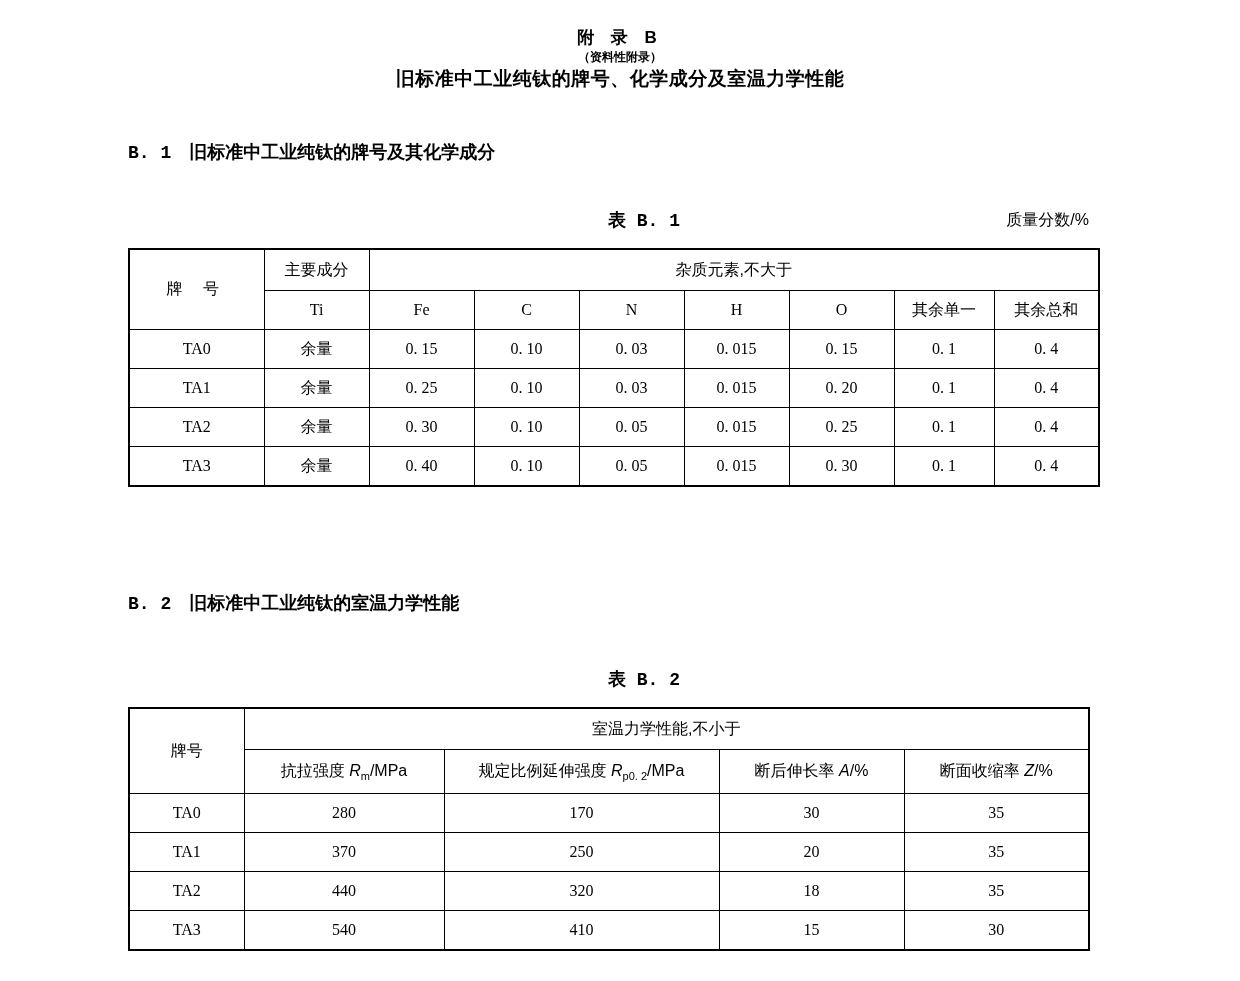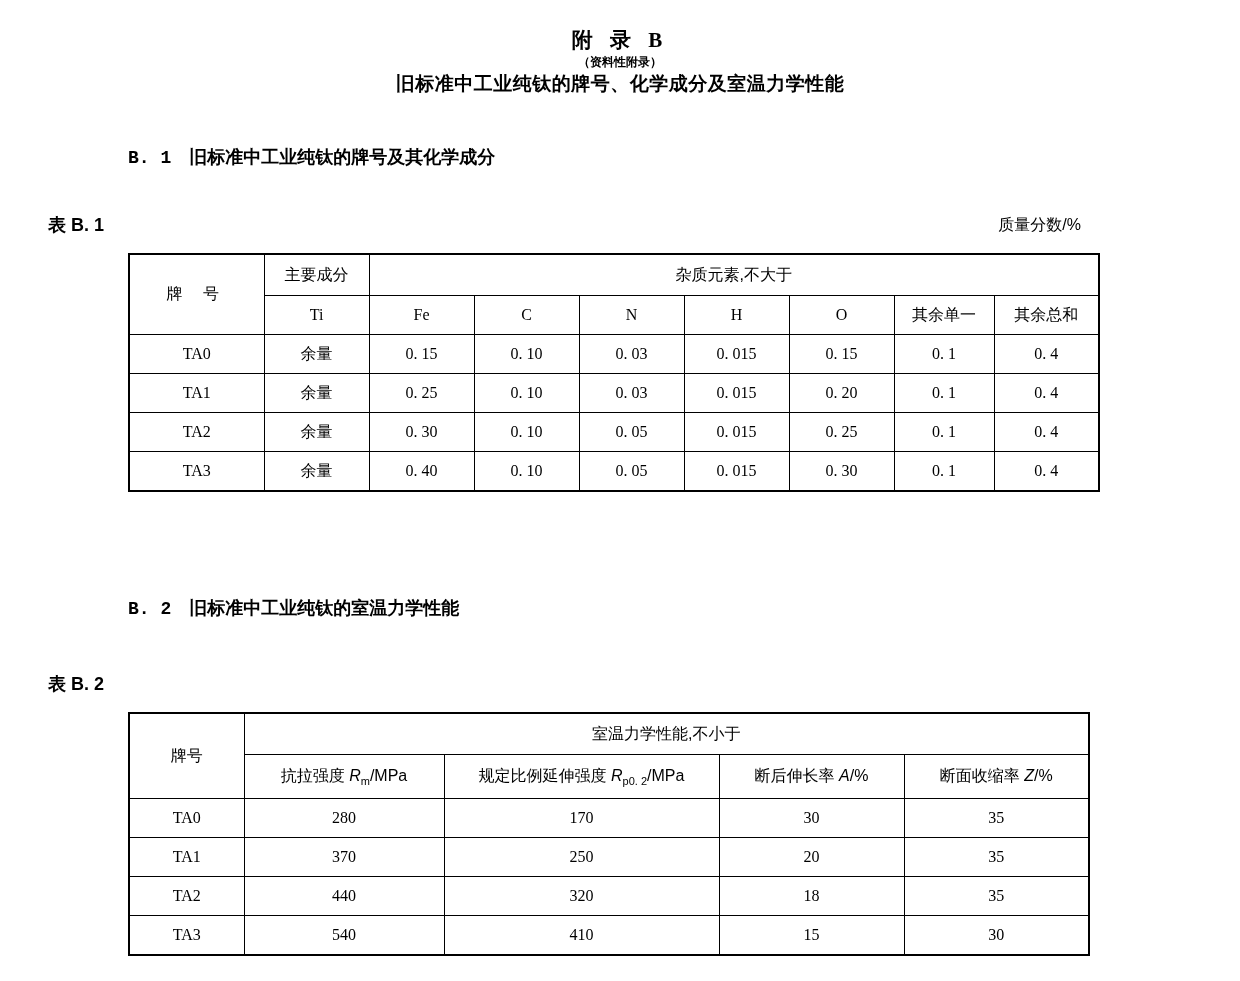--- a/index.html
+++ b/index.html
@@ -17,23 +17,23 @@
   }
   .page {
     position: relative;
     width: 1240px;
     height: 981px;
     padding: 0;
   }
   
   .appendix-title {
     text-align: center;
-    font-family: Liberation Serif, serif;
-    font-weight: bold;
-    font-size: 21px;
+    font-family: Liberation Sans, sans-serif;
+    font-weight: bold;
+    font-size: 17px;
     letter-spacing: 6px;
     margin-top: 26px;
   }
   .appendix-sub {
     text-align: center;
     font-size: 12px;
     margin-top: 0;
     font-family: Liberation Mono, monospace;
     font-weight: bold;
   }
@@ -55,28 +55,29 @@
   .section-head .num {
     margin-right: 18px;
     font-family: Liberation Mono, monospace;
   }
   .table-caption-row {
     position: relative;
     margin-top: 44px;
     height: 26px;
   }
   .table-caption {
+    text-align: center;
     font-size: 18px;
     font-weight: bold;
-    font-family: Liberation Sans, sans-serif;
+    font-family: Liberation Mono, monospace;
     padding-left: 48px;
   }
   .table-unit {
     position: absolute;
-    right: 159px;
+    right: 151px;
     top: 2px;
     font-size: 16px;
     font-family: "Liberation Sans", sans-serif;
   }
   
   table {
     border-collapse: collapse;
     table-layout: fixed;
   }
   .data-table {

